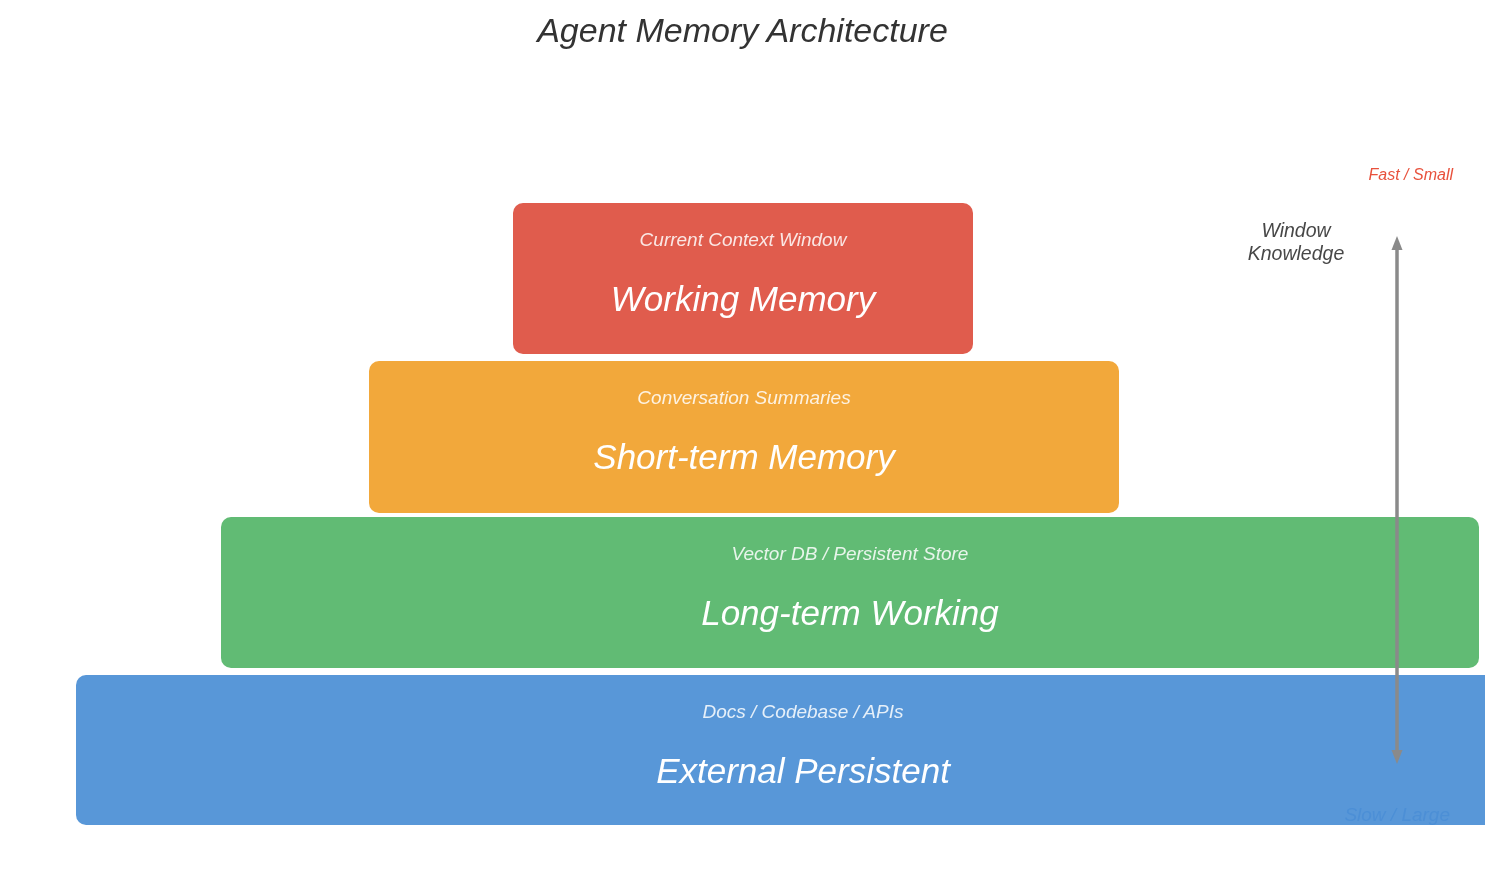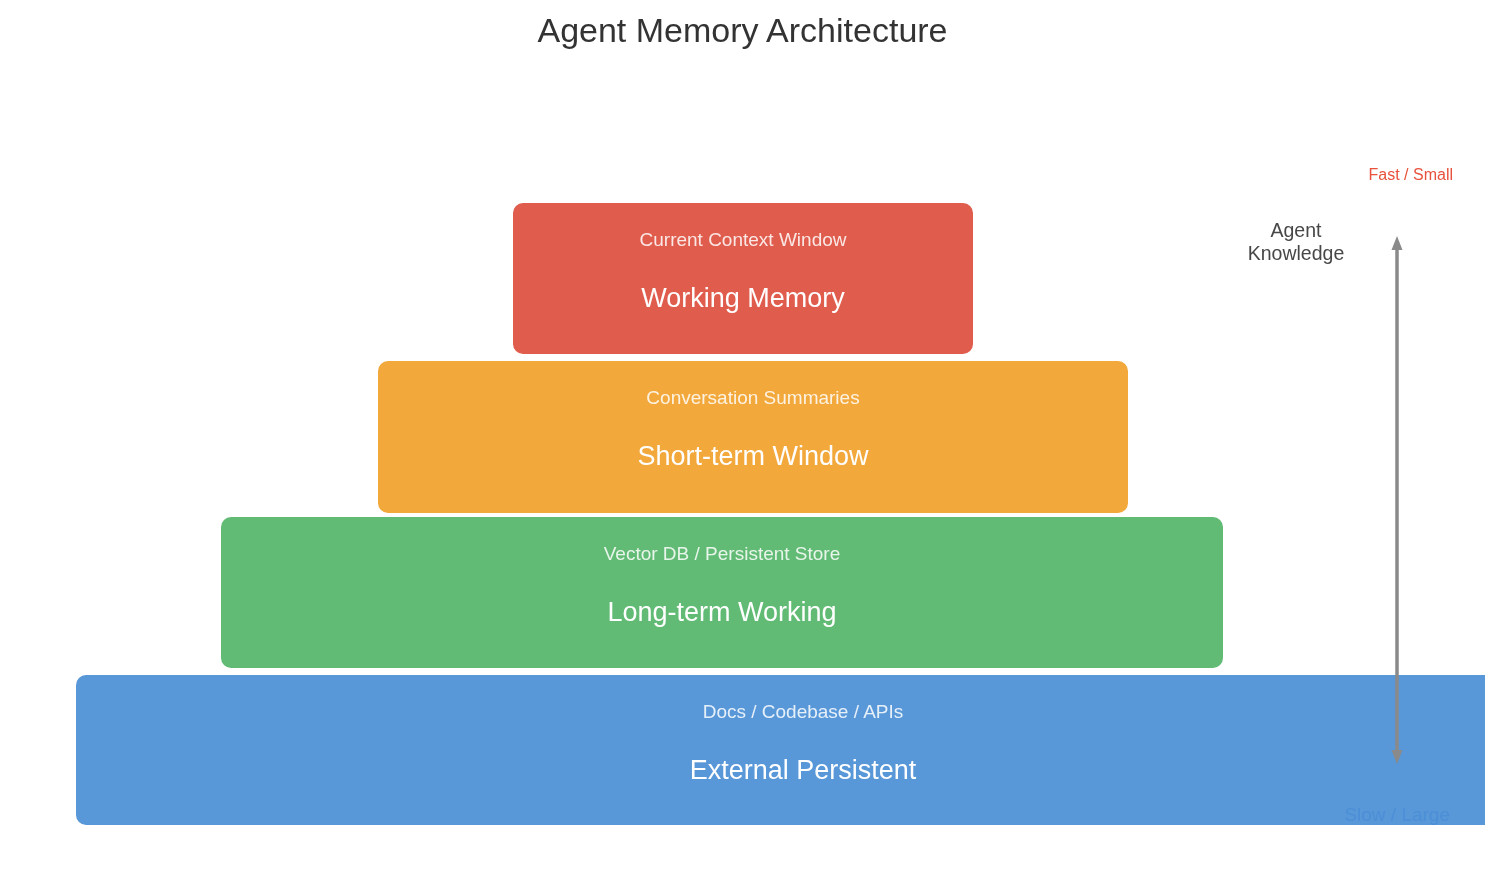--- a/index.html
+++ b/index.html
@@ -5,20 +5,21 @@
   * { margin: 0; padding: 0; box-sizing: border-box; }
   html, body { background: #ffffff; }
   body { font-family: "Liberation Sans", sans-serif; }
 
   .canvas {
     position: relative;
     width: 1485px;
     height: 885px;
     background: #ffffff;
     overflow: hidden;
+    font-style: italic;
   }
 
   .diagram-title {
     position: absolute;
     top: 10px;
     left: 0;
     width: 100%;
     text-align: center;
     font-size: 34px;
     font-weight: 400;
@@ -39,28 +40,28 @@
     font-size: 19px;
     line-height: 22px;
     color: rgba(255, 255, 255, 0.85);
   }
   .layer .label {
     position: absolute;
     top: 80px;
     left: 0;
     right: 0;
     text-align: center;
-    font-size: 27px;
+    font-size: 35px;
     line-height: 31px;
     color: #ffffff;
   }
 
   .layer-working   { left: 513px; top: 203px; width: 460px;  height: 151px; padding-left: 33px; }
-  .layer-shortterm { left: 378px; top: 361px; width: 750px;  height: 152px; }
-  .layer-longterm  { left: 221px; top: 517px; width: 1002px; height: 151px; }
+  .layer-shortterm { left: 369px; top: 361px; width: 750px;  height: 152px; }
+  .layer-longterm  { left: 221px; top: 517px; width: 1258px; height: 151px; }
   .layer-external  { left: 76px;  top: 675px; width: 1454px; height: 150px; padding-left: 12px; }
 
   .axis-arrow {
     position: absolute;
     left: 1389px;
     top: 236px;
   }
 
   .axis-top-label {
     position: absolute;
@@ -98,21 +99,21 @@
 
   <div class="diagram-title">Agent Memory Architecture</div>
 
   <div class="layer layer-working" style="background-color: rgb(224, 92, 77);">
     <div class="caption">Current Context Window</div>
     <div class="label">Working Memory</div>
   </div>
 
   <div class="layer layer-shortterm" style="background-color: rgb(242, 168, 59);">
     <div class="caption">Conversation Summaries</div>
-    <div class="label">Short-term Window</div>
+    <div class="label">Short-term Memory</div>
   </div>
 
   <div class="layer layer-longterm" style="background-color: rgb(97, 187, 116);">
     <div class="caption">Vector DB / Persistent Store</div>
     <div class="label">Long-term Working</div>
   </div>
 
   <div class="layer layer-external" style="background-color: rgb(88, 151, 216);">
     <div class="caption">Docs / Codebase / APIs</div>
     <div class="label">External Persistent</div>
@@ -120,19 +121,19 @@
 
   <svg class="axis-arrow" width="16" height="528" viewBox="0 0 16 528" style="color: rgb(138, 138, 138);">
     <line x1="8" y1="12" x2="8" y2="516" stroke="currentColor" stroke-width="3.5"></line>
     <polygon points="8,0 2.5,14 13.5,14" fill="currentColor"></polygon>
     <polygon points="8,528 2.5,514 13.5,514" fill="currentColor"></polygon>
   </svg>
 
   <div class="axis-top-label" style="color: rgb(232, 81, 60);">Fast / Small</div>
 
   <div class="axis-name">
-    <div>Agent</div>
+    <div>Window</div>
     <div>Knowledge</div>
   </div>
 
   <div class="axis-bottom-label" style="color: rgb(76, 143, 214);">Slow / Large</div>
 
 </div>
 
 </body></html>

